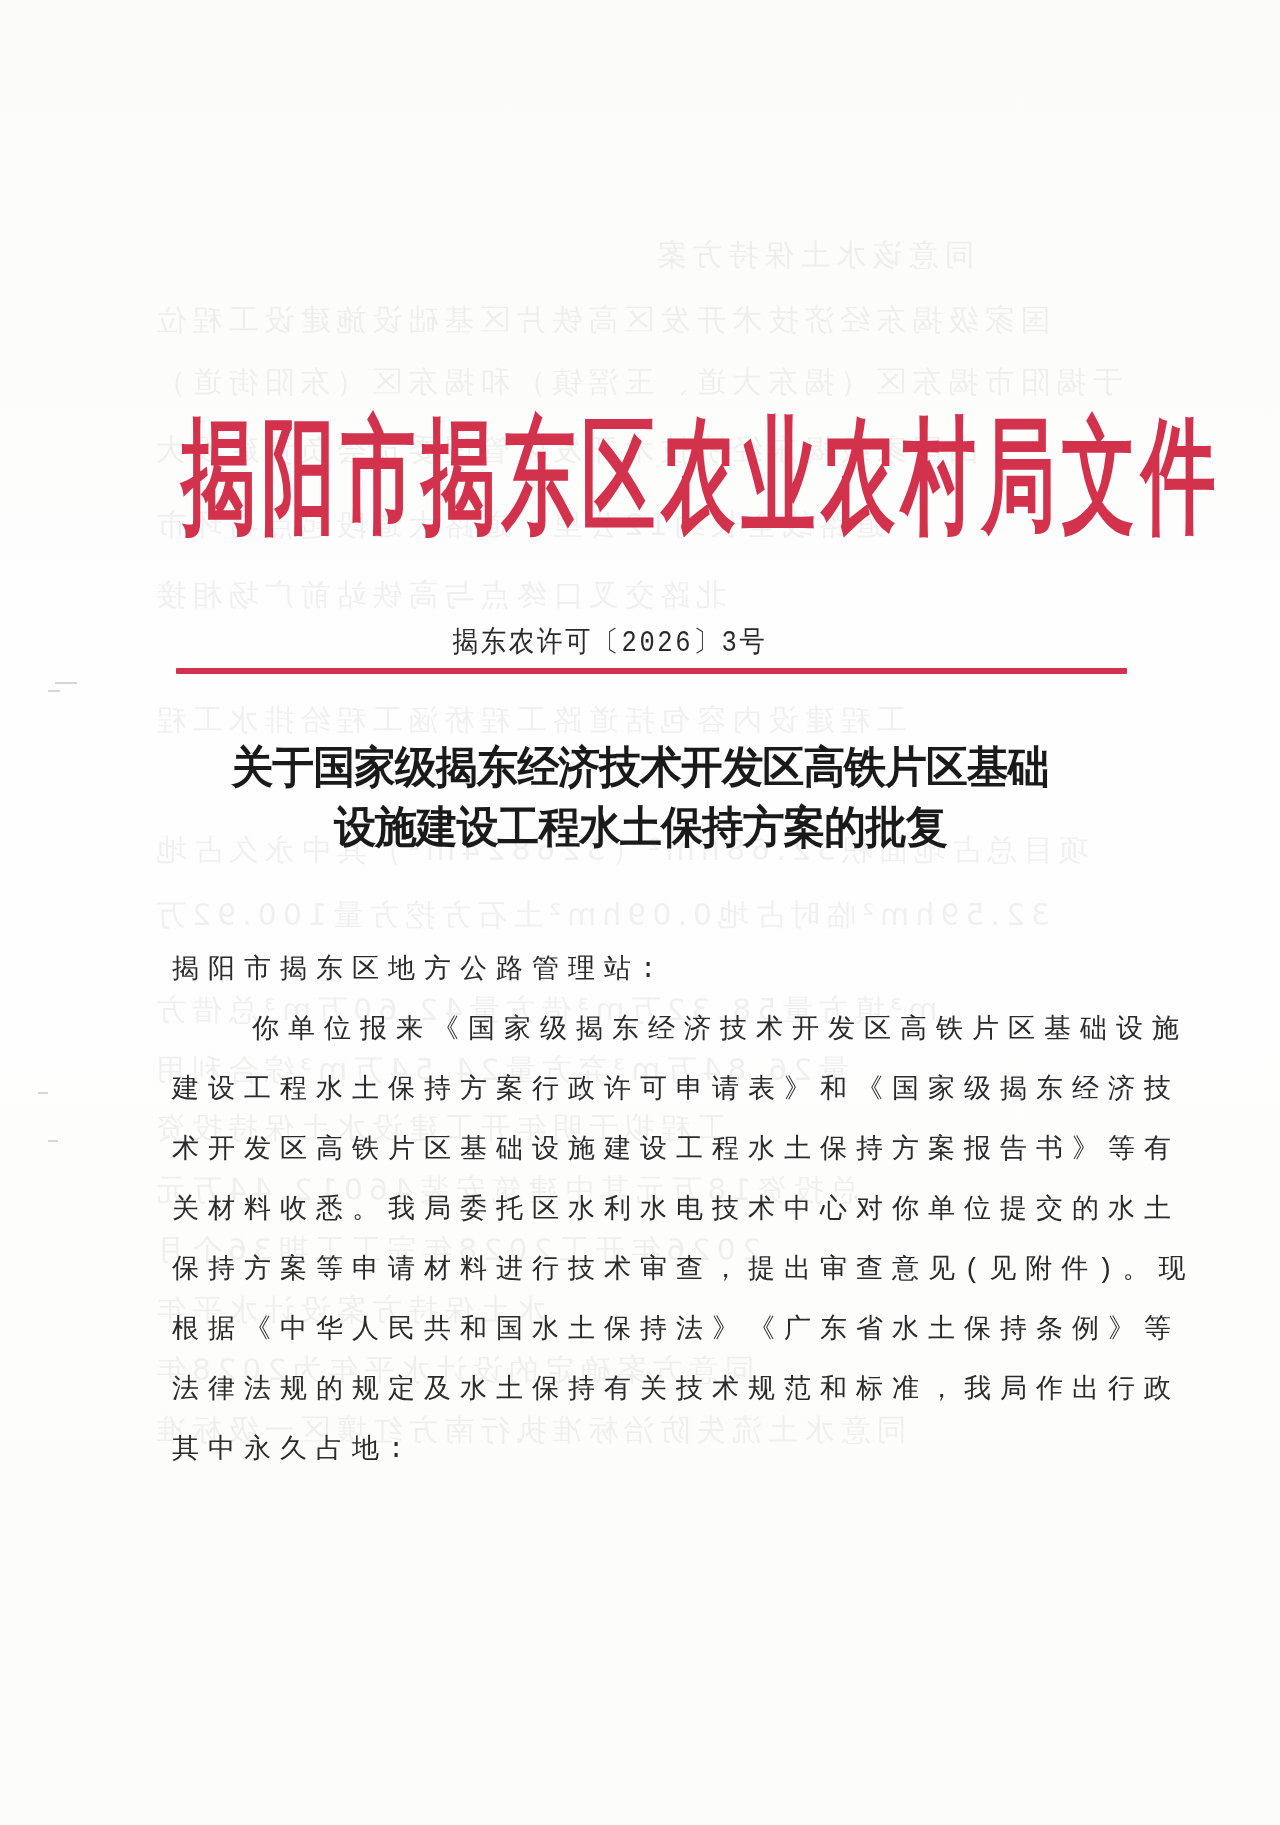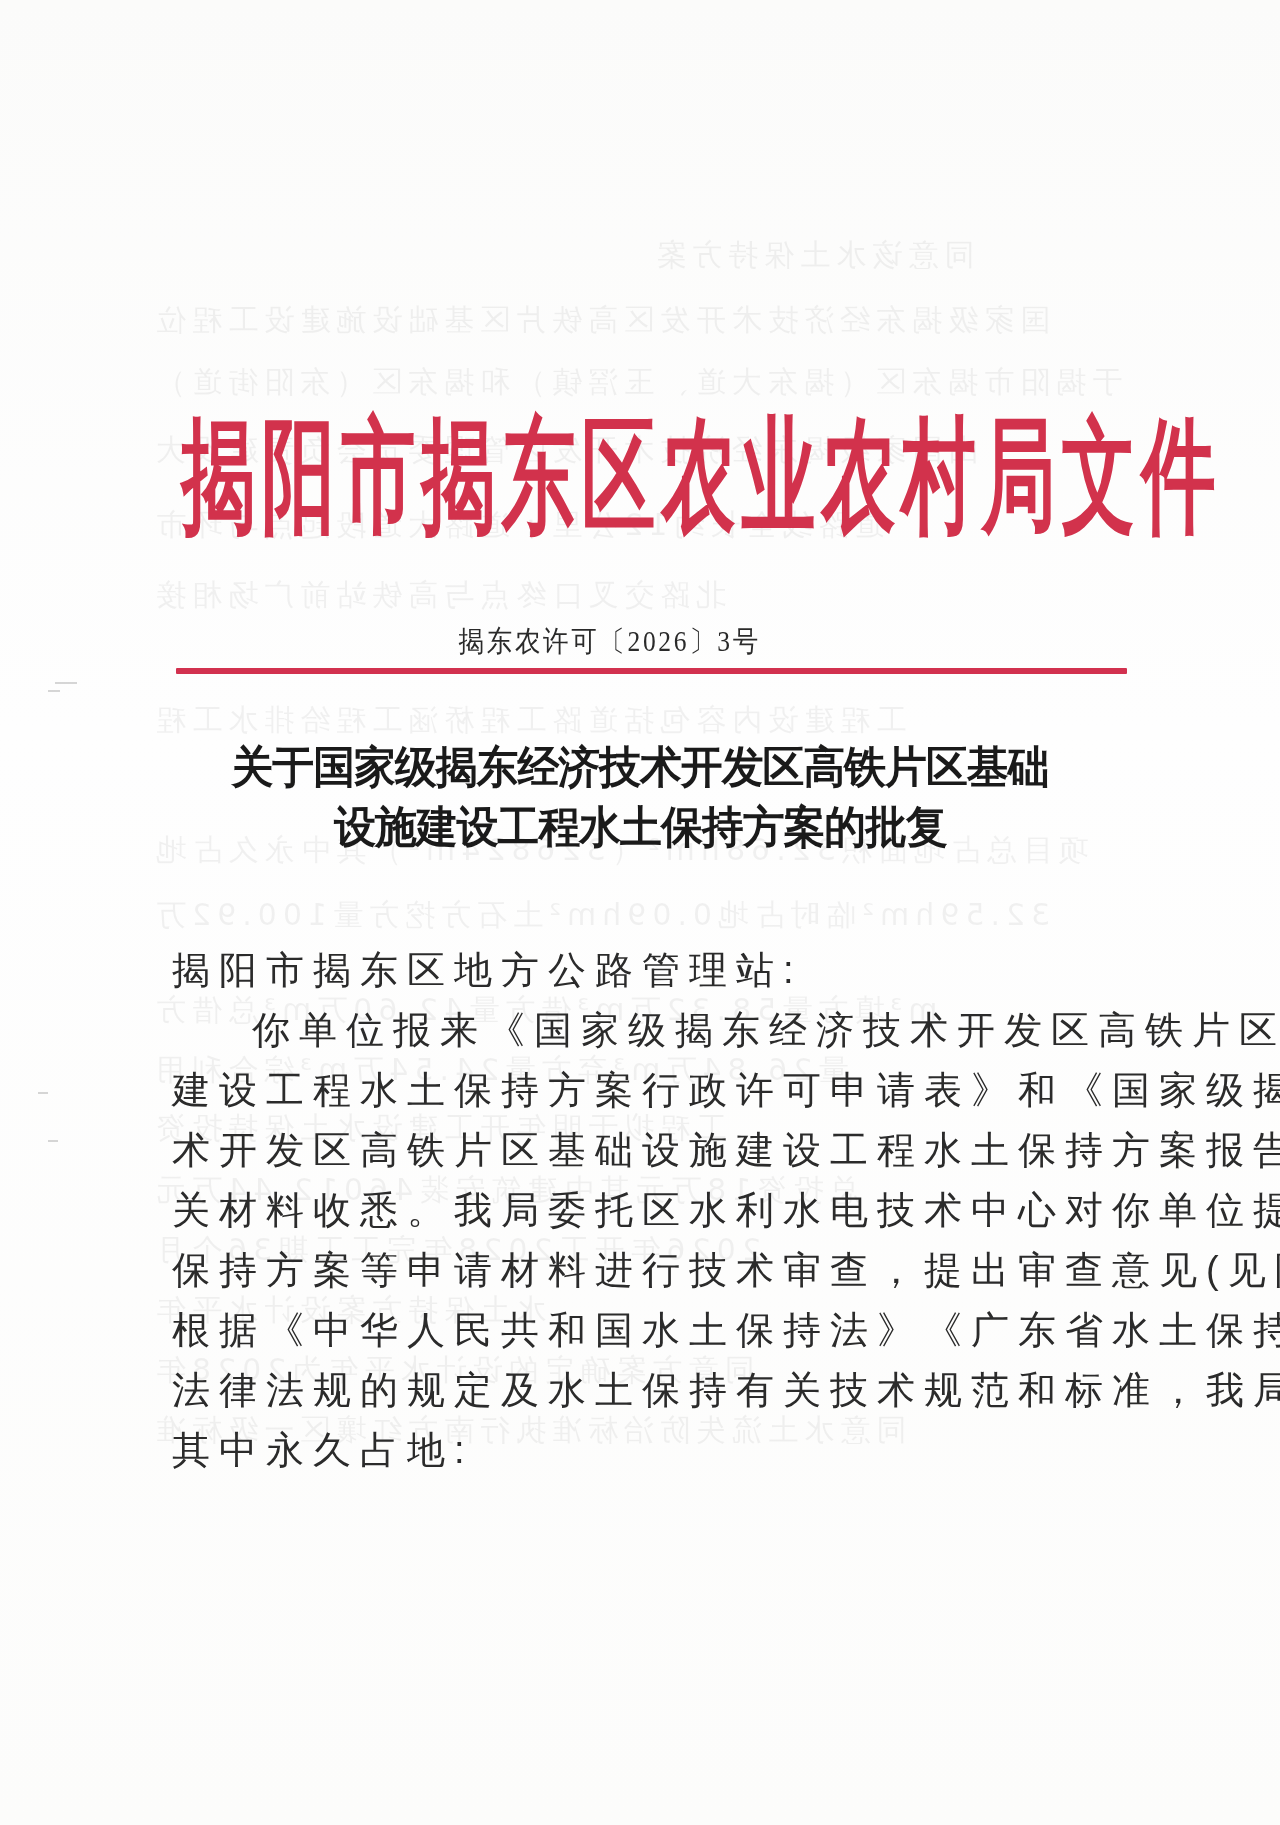--- a/index.html
+++ b/index.html
@@ -73,21 +73,21 @@
   }
   .doc-number {
     position: absolute;
     left: 0;
     width: 1280px;
     top: 622px;
     text-align: center;
     font-size: 29px;
     color: #2a2a2a;
     letter-spacing: 3px;
-    font-family: Liberation Serif, serif;
+    font-family: Liberation Mono, monospace;
   }
   .doc-number .inner {
     display: inline-block;
     transform: scaleX(0.88);
     margin-left: -60px;
   }
   .red-rule {
     position: absolute;
     left: 176px;
     top: 668px;
@@ -112,22 +112,22 @@
   .title-2 { top: 798px; }
   .title span.inner {
     display: inline-block;
     transform: scaleX(0.95);
   }
   .body-text {
     position: absolute;
     left: 172px;
     width: 1000px;
     top: 940px;
-    font-family: Liberation Sans, sans-serif;
-    font-size: 38px;
+    font-family: Liberation Mono, monospace;
+    font-size: 27px;
     color: #2b2b2b;
   }
   .line {
     height: 60px;
     line-height: 60px;
     white-space: nowrap;
     letter-spacing: 9px;
   }
   .line.indent {
     padding-left: 80px;

